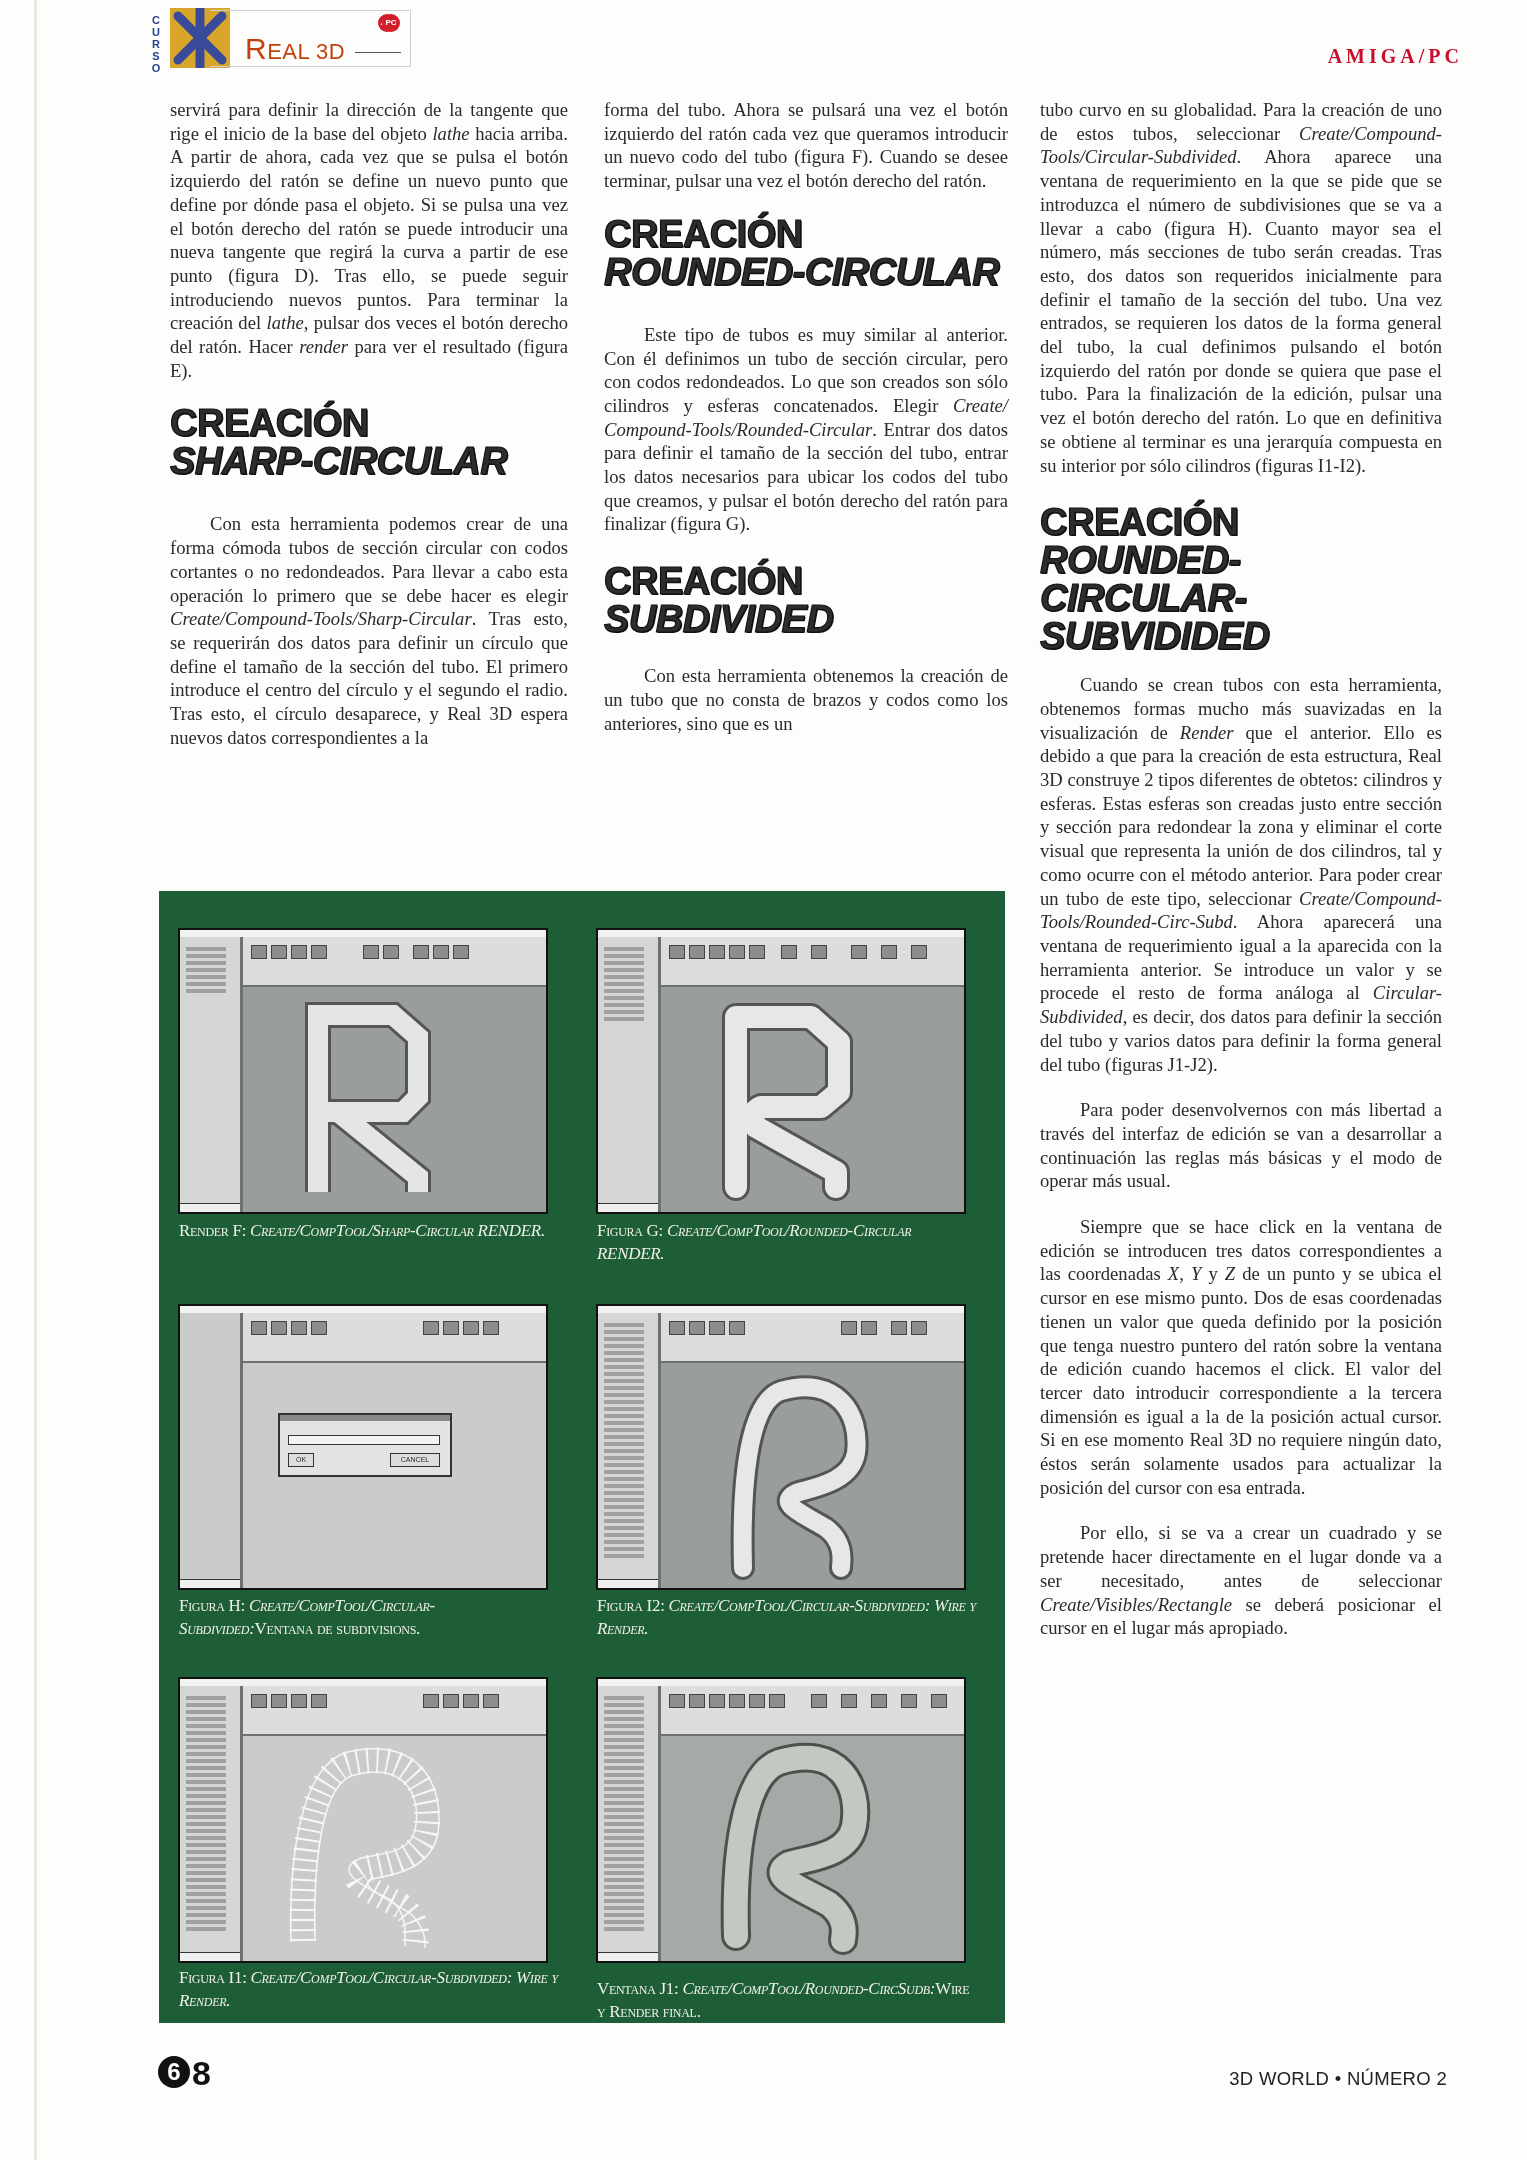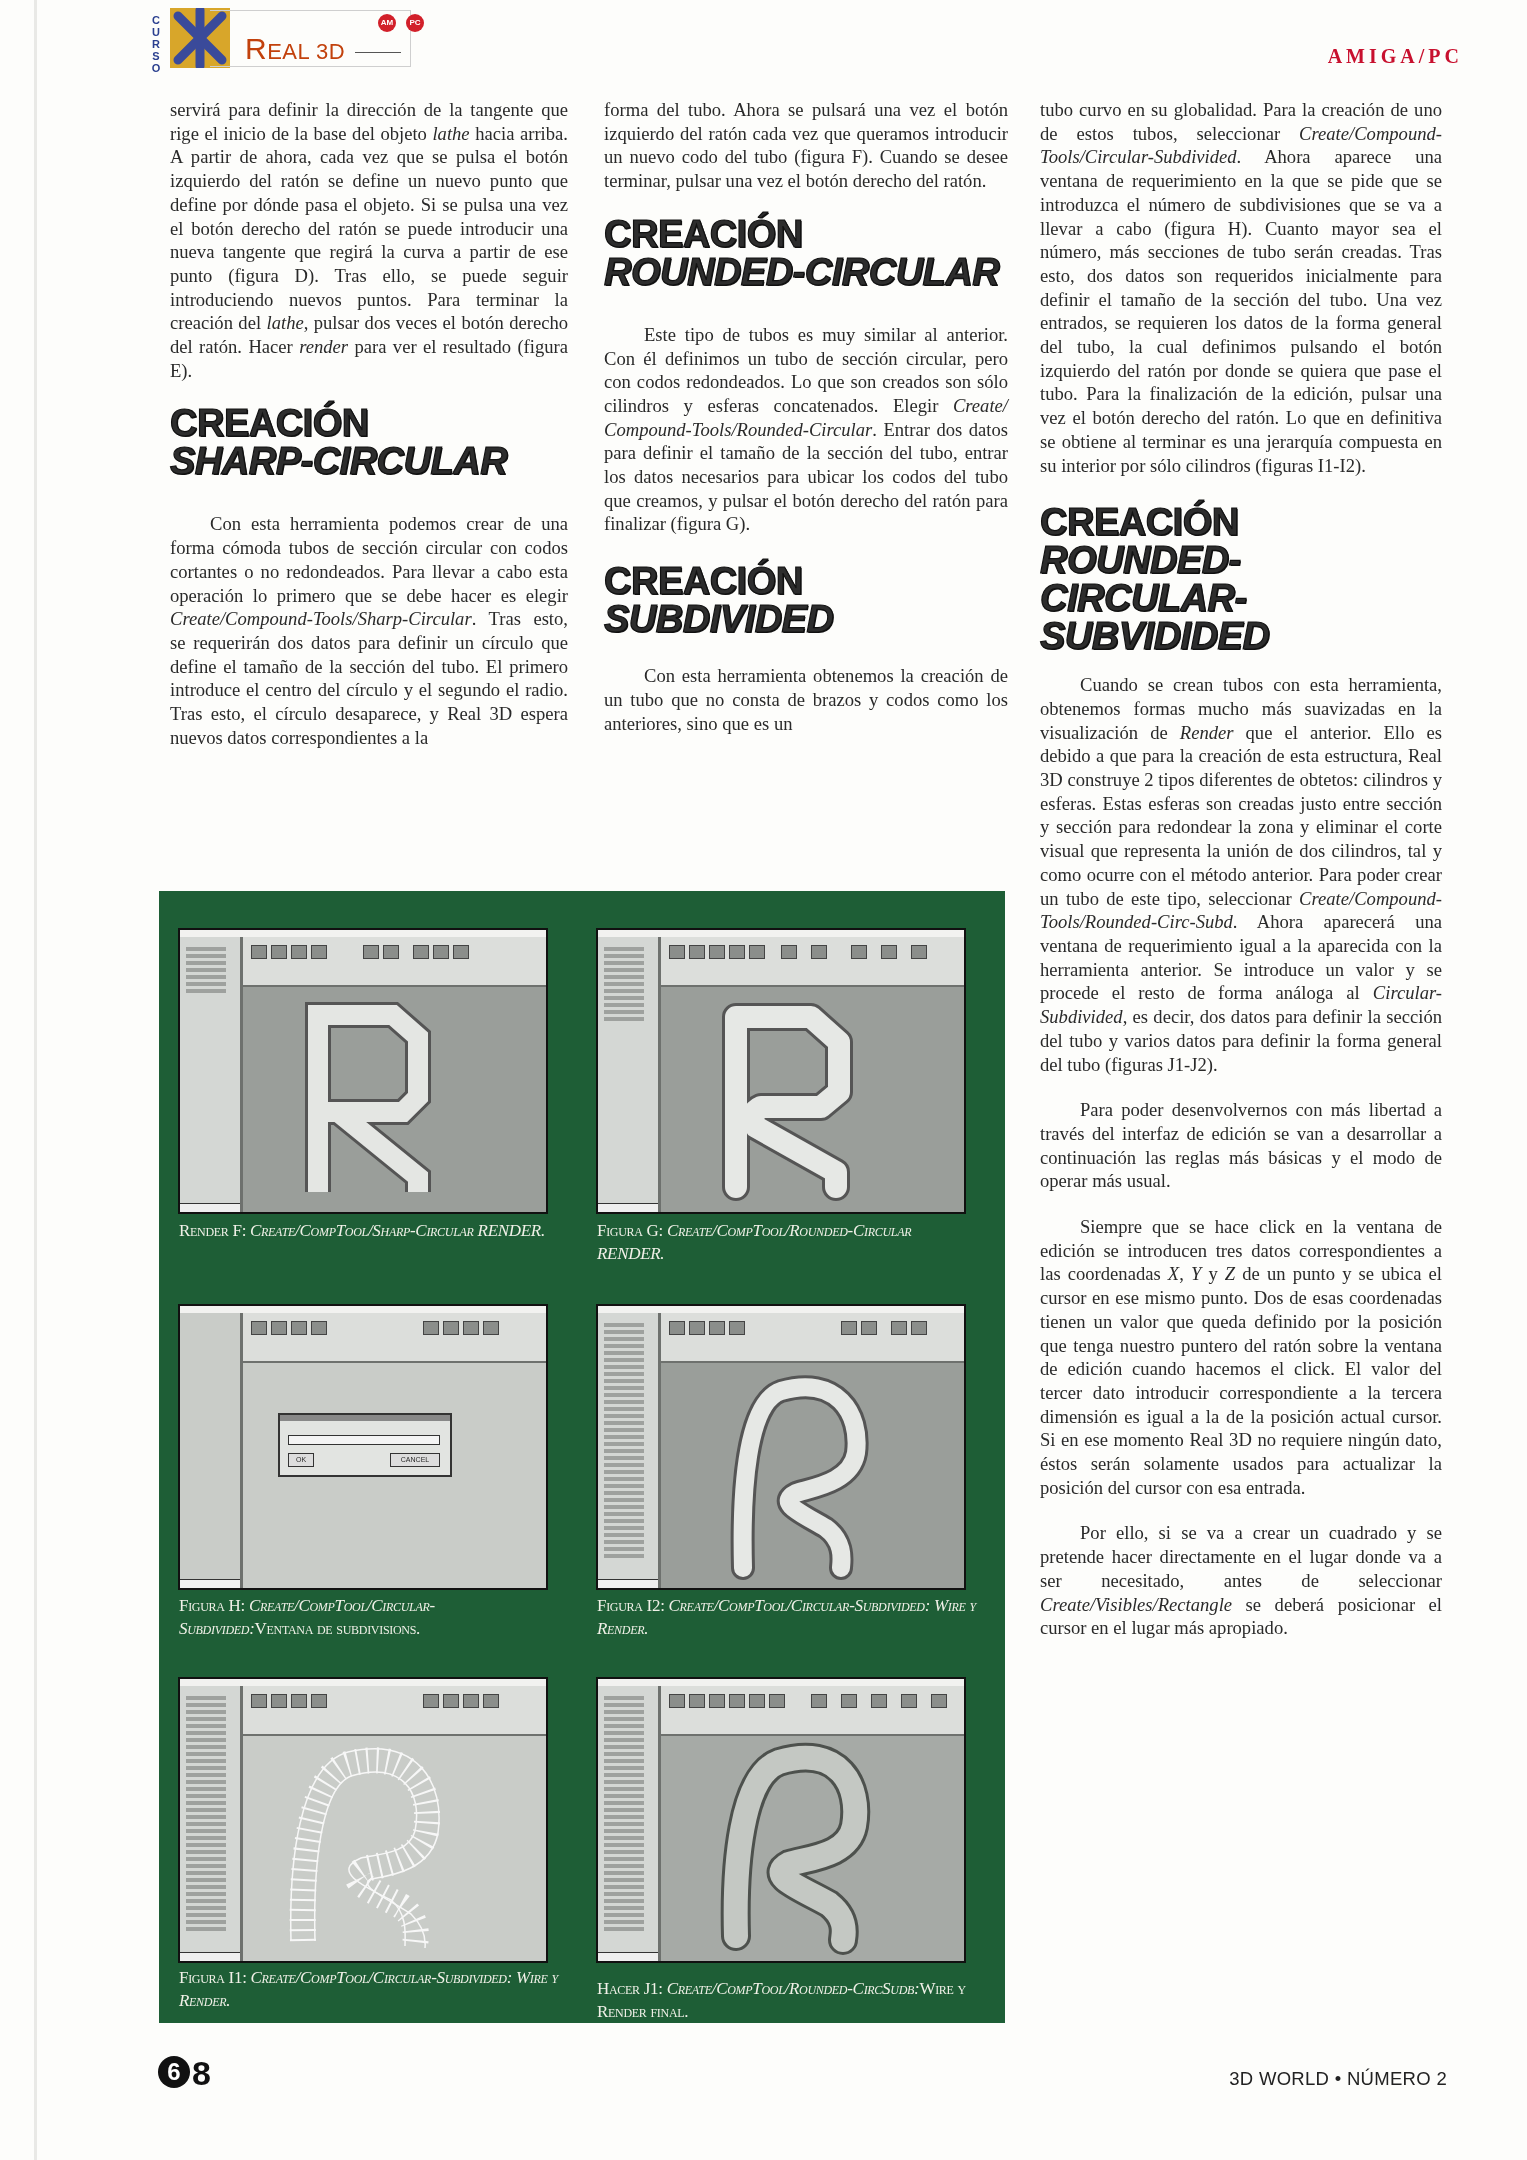--- a/index.html
+++ b/index.html
@@ -72,21 +72,21 @@
     <svg width="60" height="60" viewBox="0 0 60 60">
       <line x1="8" y1="8" x2="52" y2="52" stroke="#3a4a9a" stroke-width="9" stroke-linecap="round"></line>
       <line x1="52" y1="8" x2="8" y2="52" stroke="#3a4a9a" stroke-width="9" stroke-linecap="round"></line>
       <line x1="30" y1="2" x2="30" y2="58" stroke="#3a4a9a" stroke-width="9" stroke-linecap="round"></line>
     </svg>
   </div>
   <div class="frame"></div>
   <div class="title"><span>R</span><small>EAL 3D</small></div>
   <div class="dash"></div>
   <div class="badge" style="left:228px">AM</div>
-  <div class="badge" style="left:256px">PC</div>
+  <div class="badge" style="left:232px">PC</div>
 </div>
 <div class="platform">AMIGA/PC</div>
 
 <div class="col c1">
   <p><span>servirá para definir la dirección de la tangente que rige el inicio de la base del objeto </span><i>lathe</i><span> hacia arriba. A partir de ahora, cada vez que se pulsa el botón izquierdo del ratón se define un nuevo punto que define por dónde pasa el objeto. Si se pulsa una vez el botón derecho del ratón se puede introducir una nueva tangente que regirá la curva a partir de ese punto (figura D). Tras ello, se puede seguir introduciendo nuevos puntos. Para terminar la creación del </span><i>lathe</i><span>, pulsar dos veces el botón derecho del ratón. Hacer </span><i>render</i><span> para ver el resultado (figura E).</span></p>
   <div class="heading">
     <span class="l1">CREACIÓN</span>
     <span class="l2">SHARP-CIRCULAR</span>
   </div>
   <p class="ind"><span>Con esta herramienta podemos crear de una forma cómoda tubos de sección circular con codos cortantes o no redondeados. Para llevar a cabo esta operación lo primero que se debe hacer es elegir </span><i>Create/Compound-Tools/Sharp-Circular</i><span>. Tras esto, se requerirán dos datos para definir un círculo que define el tamaño de la sección del tubo. El primero introduce el centro del círculo y el segundo el radio. Tras esto, el círculo desaparece, y Real 3D espera nuevos datos correspondientes a la</span></p>
@@ -394,17 +394,17 @@
         <span class="ico" style="left:270px"></span>
     </div>
     <div class="viewport" style="background:#a6aaa6">
       <svg width="300" height="225" viewBox="0 0 300 225">
         <path d="M75 200 C73 130 80 40 118 26 C178 8 200 50 193 90 C187 120 148 122 128 128 C105 140 140 152 168 168 C188 184 182 200 182 204" fill="none" stroke="#4d514d" stroke-width="30" stroke-linecap="round"></path>
         <path d="M75 200 C73 130 80 40 118 26 C178 8 200 50 193 90 C187 120 148 122 128 128 C105 140 140 152 168 168 C188 184 182 200 182 204" fill="none" stroke="#c4c8c3" stroke-width="24" stroke-linecap="round"></path>
       </svg>
     </div>
     <div class="status"></div>
   </div>
-  <div class="caption" style="left:438px;top:1086px"><span>Hacer J1: </span><i>Create/CompTool/Rounded-CircSudb:</i><span>Wire y Render final.</span></div>
+  <div class="caption" style="left:438px;top:1086px"><span>Ventana J1: </span><i>Create/CompTool/Rounded-CircSudb:</i><span>Wire y Render final.</span></div>
 </div>
 
 <div class="folio"><span class="circ">6</span><span>8</span></div>
 <div class="magazine">3D WORLD • NÚMERO 2</div>
 
 </body></html>

